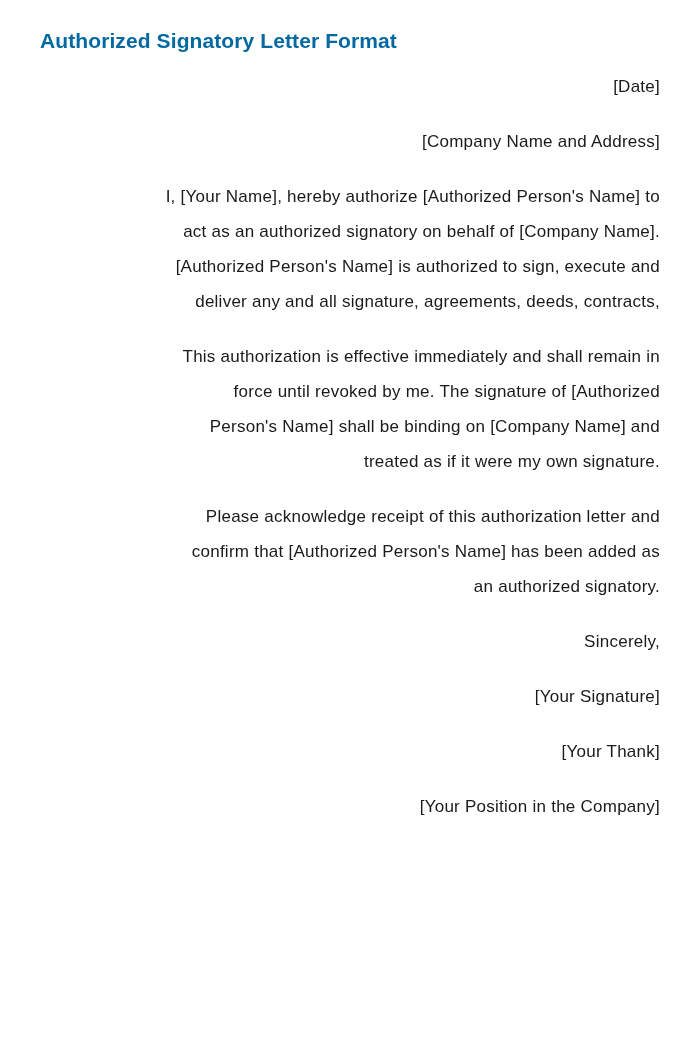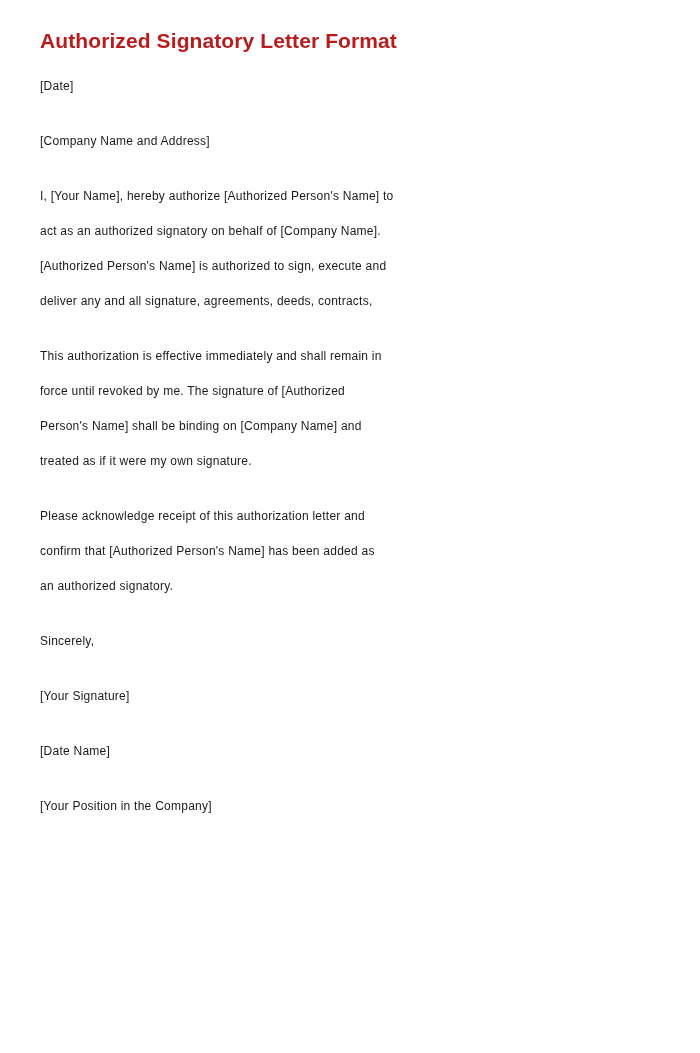--- a/index.html
+++ b/index.html
@@ -15,29 +15,30 @@
     -webkit-font-smoothing: antialiased;
   }
   .page {
     padding: 0 40px;
     box-sizing: border-box;
   }
   h1.doc-title {
     font-size: 21px;
     line-height: 26px;
     font-weight: 700;
-    color: #b91c1c;
+    color: #0369a1;
     margin: 28px 0 15px 0;
     letter-spacing: 0.1px;
   }
   p.para {
     margin: 0 0 20px 0;
-    font-size: 12px;
+    font-size: 17px;
     font-weight: 400;
     letter-spacing: 0.25px;
+    text-align: right;
   }
   .line {
     display: block;
     line-height: 35px;
     white-space: nowrap;
   }
 </style>
 </head>
 <body>
 
@@ -67,18 +68,18 @@
       <span class="line">confirm that [Authorized Person's Name] has been added as</span>
       <span class="line">an authorized signatory.</span>
     </p>
   <p class="para">
       <span class="line">Sincerely,</span>
     </p>
   <p class="para">
       <span class="line">[Your Signature]</span>
     </p>
   <p class="para">
-      <span class="line">[Date Name]</span>
+      <span class="line">[Your Thank]</span>
     </p>
   <p class="para">
       <span class="line">[Your Position in the Company]</span>
     </p>
 </div>
 
 </body></html>

